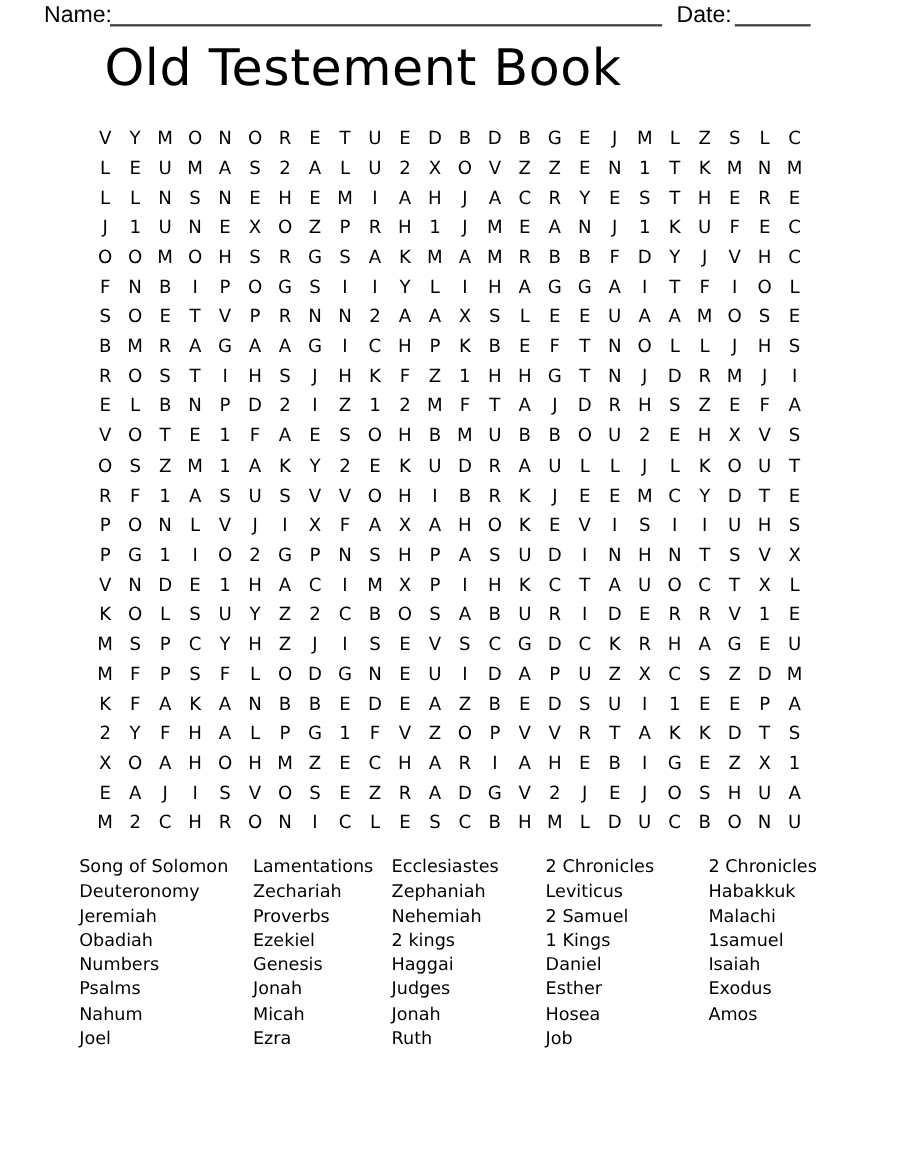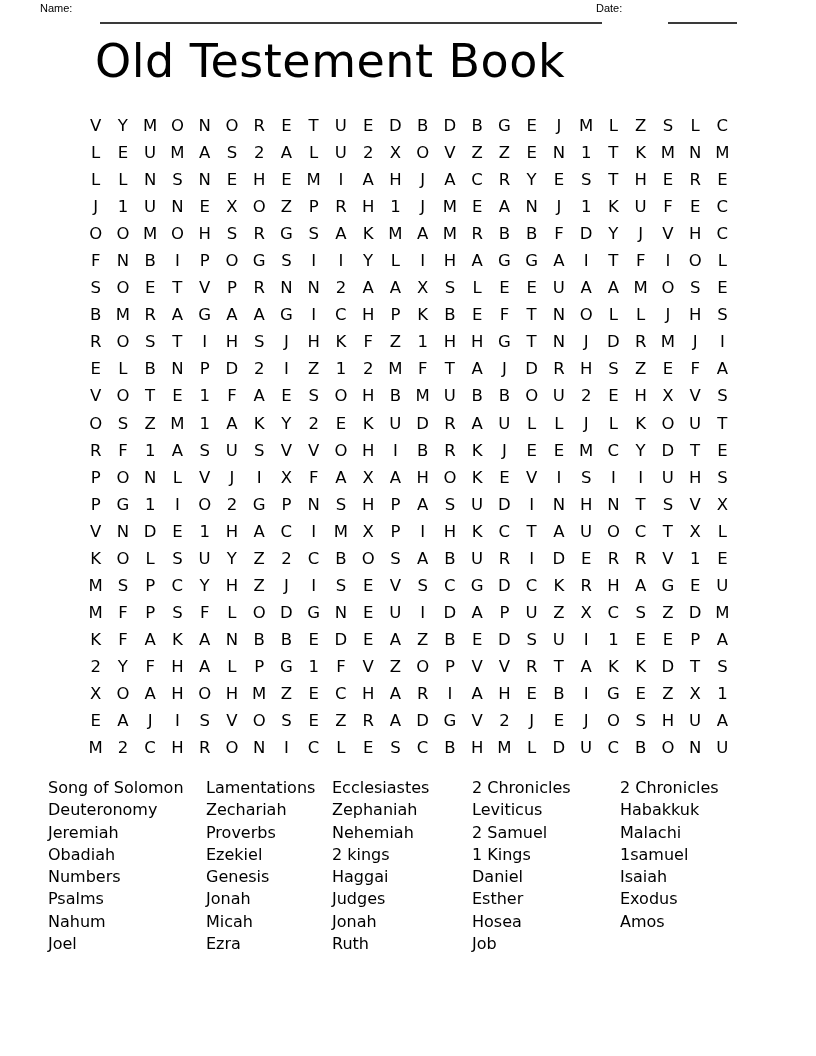--- a/index.html
+++ b/index.html
@@ -13,26 +13,26 @@
     height: 1056px;
     font-family: "DejaVu Sans", sans-serif;
     color: #000000;
     overflow: hidden;
   }
   
   .hdr-label {
     position: absolute;
     top: 2px;
     font-family: "Liberation Sans", sans-serif;
-    font-size: 11px;
+    font-size: 21px;
     color: #000;
     white-space: nowrap;
   }
   #name-label { left: 40px; }
-  #date-label { left: 596px; }
+  #date-label { left: 615px; }
   .write-line {
     position: absolute;
     top: 4px;
     height: 18px;
     border-bottom: 2px solid #3a3a3a;
   }
   #name-line { left: 100px; width: 502px; }
   #date-line { left: 668px; width: 69px; }
   
   #page-title {
@@ -64,20 +64,21 @@
     color: #000;
   }
   
   .word-col {
     position: absolute;
     top: 777px;
     font-size: 16px;
     line-height: 22.3px;
     color: #000;
     white-space: nowrap;
+    margin-left: 24px;
   }
   #word-col-0 { left: 48px; }
   #word-col-1 { left: 206px; }
   #word-col-2 { left: 332px; }
   #word-col-3 { left: 472px; }
   #word-col-4 { left: 620px; }
 </style>
 </head>
 <body>
 

